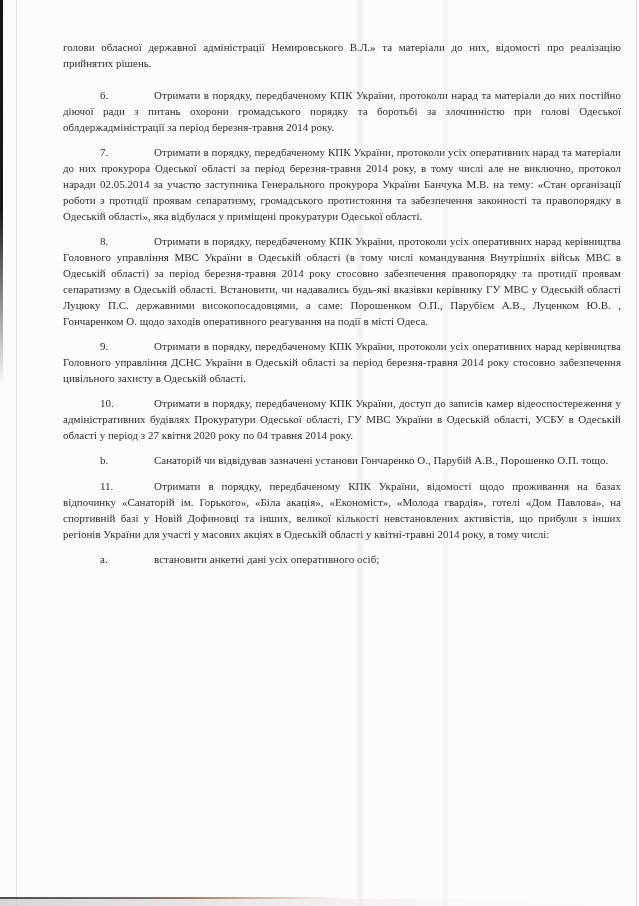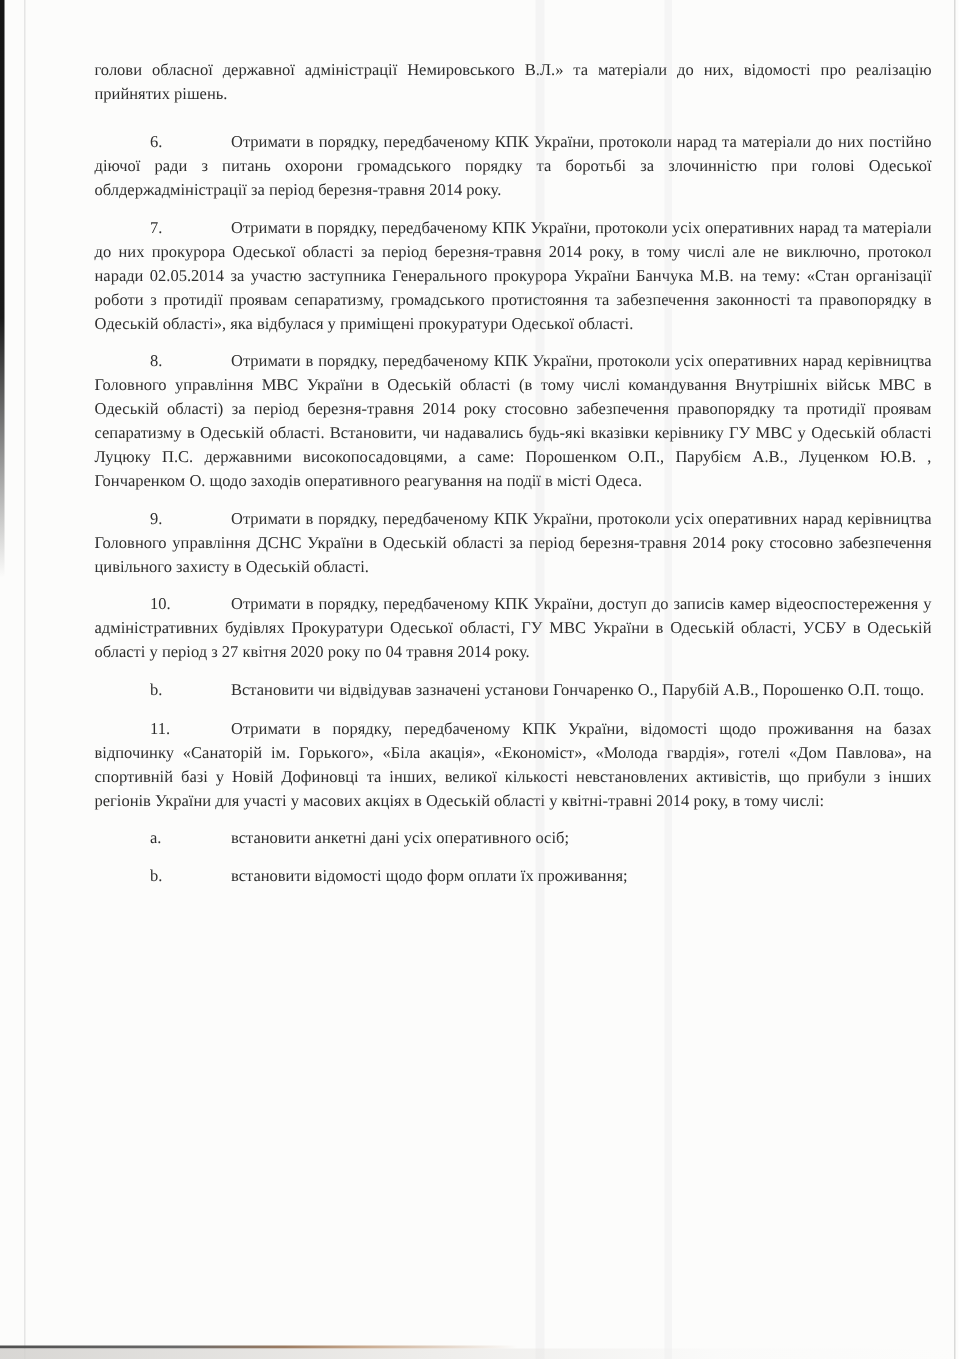--- a/index.html
+++ b/index.html
@@ -98,27 +98,26 @@
 
     <p class="para"><span class="num">7.</span><span>Отримати в порядку, передбаченому КПК України, протоколи усіх оперативних нарад та матеріали до них прокурора Одеської області за період березня-травня 2014 року, в тому числі але не виключно, протокол наради 02.05.2014 за участю заступника Генерального прокурора України Банчука М.В. на тему: «Стан організації роботи з протидії проявам сепаратизму, громадського протистояння та забезпечення законності та правопорядку в Одеській області», яка відбулася у приміщені прокуратури Одеської області.</span></p>
 
     <p class="para"><span class="num">8.</span><span>Отримати в порядку, передбаченому КПК України, протоколи усіх оперативних нарад керівництва Головного управління МВС України в Одеській області (в тому числі командування Внутрішніх військ МВС в Одеській області) за період березня-травня 2014 року стосовно забезпечення правопорядку та протидії проявам сепаратизму в Одеській області. Встановити, чи надавались будь-які вказівки керівнику ГУ МВС у Одеській області Луцюку П.С. державними високопосадовцями, а саме: Порошенком О.П., Парубієм А.В., Луценком Ю.В. , Гончаренком О. щодо заходів оперативного реагування на події в місті Одеса.</span></p>
 
     <p class="para"><span class="num">9.</span><span>Отримати в порядку, передбаченому КПК України, протоколи усіх оперативних нарад керівництва Головного управління ДСНС України в Одеській області за період березня-травня 2014 року стосовно забезпечення цивільного захисту в Одеській області.</span></p>
 
     <p class="para"><span class="num">10.</span><span>Отримати в порядку, передбаченому КПК України, доступ до записів камер відеоспостереження у адміністративних будівлях Прокуратури Одеської області, ГУ МВС України в Одеській області, УСБУ в Одеській області у період з 27 квітня 2020 року по 04 травня 2014 року.</span></p>
 
 
-    <p class="para"><span class="num">b.</span><span>Встановити чи відвідував зазначені установи Гончаренко О., Парубій А.В., Порошенко О.П. тощо.</span></p>
+    <p class="para"><span class="num">b.</span><span>Санаторій чи відвідував зазначені установи Гончаренко О., Парубій А.В., Порошенко О.П. тощо.</span></p>
 
     <p class="para"><span class="num">11.</span><span>Отримати в порядку, передбаченому КПК України, відомості щодо проживання на базах відпочинку «Санаторій ім. Горького», «Біла акація», «Економіст», «Молода гвардія», готелі «Дом Павлова», на спортивній базі у Новій Дофиновці та інших, великої кількості невстановлених активістів, що прибули з інших регіонів України для участі у масових акціях в Одеській області у квітні-травні 2014 року, в тому числі:</span></p>
 
     <p class="para"><span class="num">a.</span><span>встановити анкетні дані усіх оперативного осіб;</span></p>
 
-    <p class="para"><span class="num">b.</span><span>встановити відомості щодо форм оплати їх проживання;</span></p>
 
 
 
   </div>
 
   <div class="edge-left-stripe"></div>
   <div class="fold-line-left"></div>
   <div class="fold-line-right"></div>
   <div class="streak-1"></div>
   <div class="streak-2"></div>

